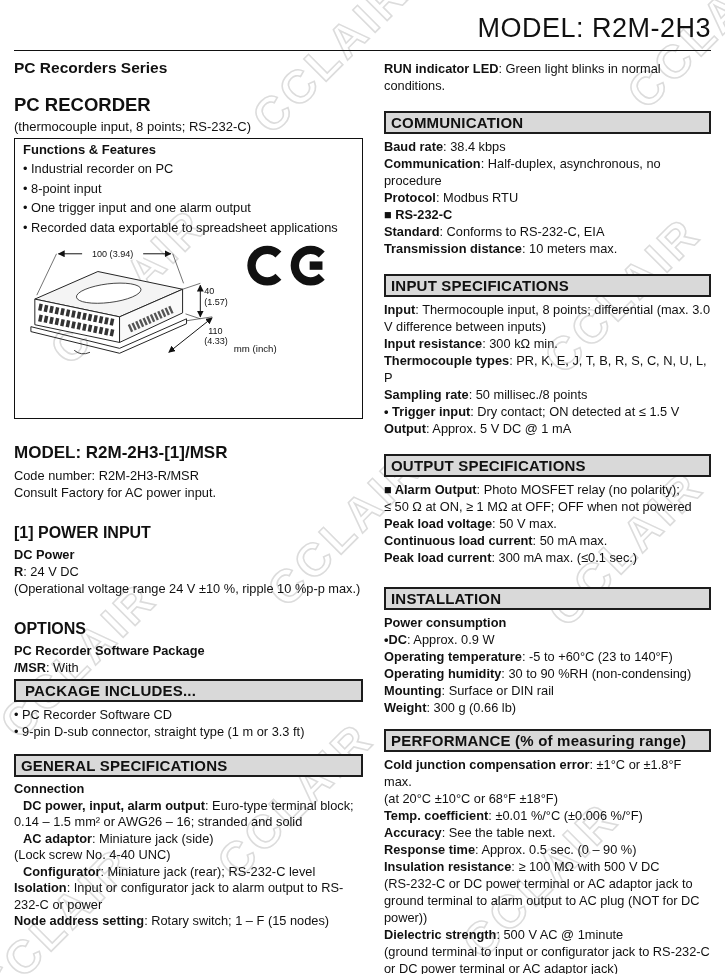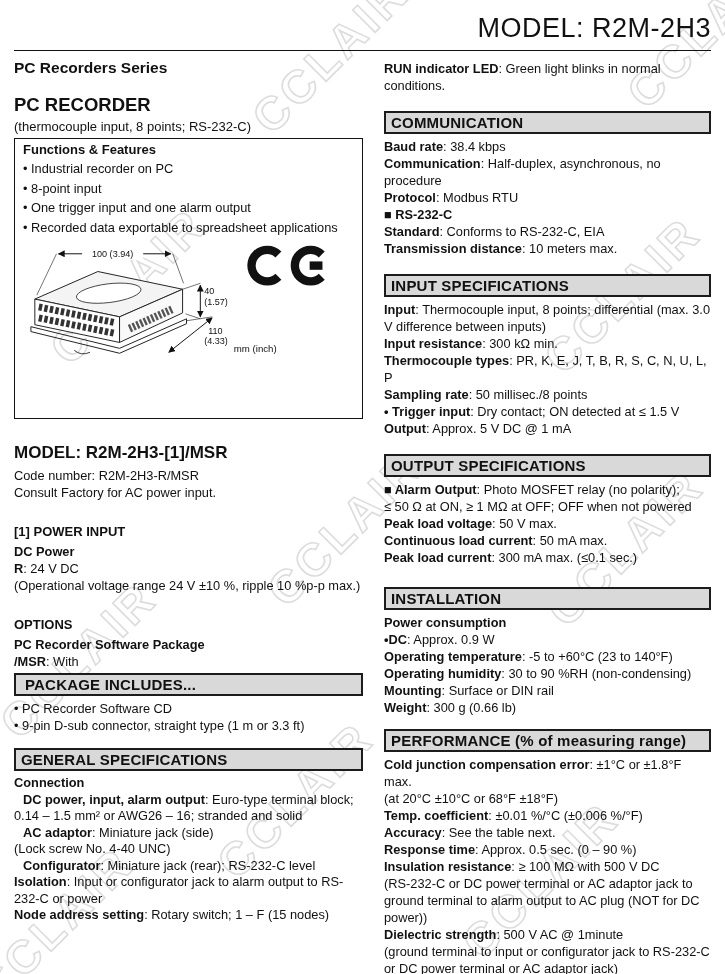--- a/index.html
+++ b/index.html
@@ -42,21 +42,21 @@
   .features-box{
     border:1.6px solid #111;margin-top:3px;padding:2px 8px 4px 8px;
     height:281px;box-sizing:border-box;
   }
   .features-title{font-size:13px;font-weight:bold;line-height:18px;}
   .features-box .line{line-height:19.5px;}
   .device-svg{display:block;margin-top:3px;width:100%;height:auto;}
   .model-line{font-size:17px;font-weight:bold;margin-top:24px;}
   .sec-bar-left{margin-top:23px;}
   .lines{margin-top:4px;}
-  .big-head{font-size:13px;font-weight:bold;margin-top:23px;margin-bottom:3px;}
+  .big-head{font-size:16px;font-weight:bold;margin-top:23px;margin-bottom:3px;}
   .general .lines .line{line-height:16.5px;}
   
   .run-line{margin-top:9px;}
   .spec{margin-top:0;}
   .spec .bar{margin-top:17px;}
   .spec.install .bar{margin-top:21px;}
   .spec.perf .bar{margin-top:13px;}
   svg text{font-family:"Liberation Sans",sans-serif;fill:#111;}
 </style>
 </head>

